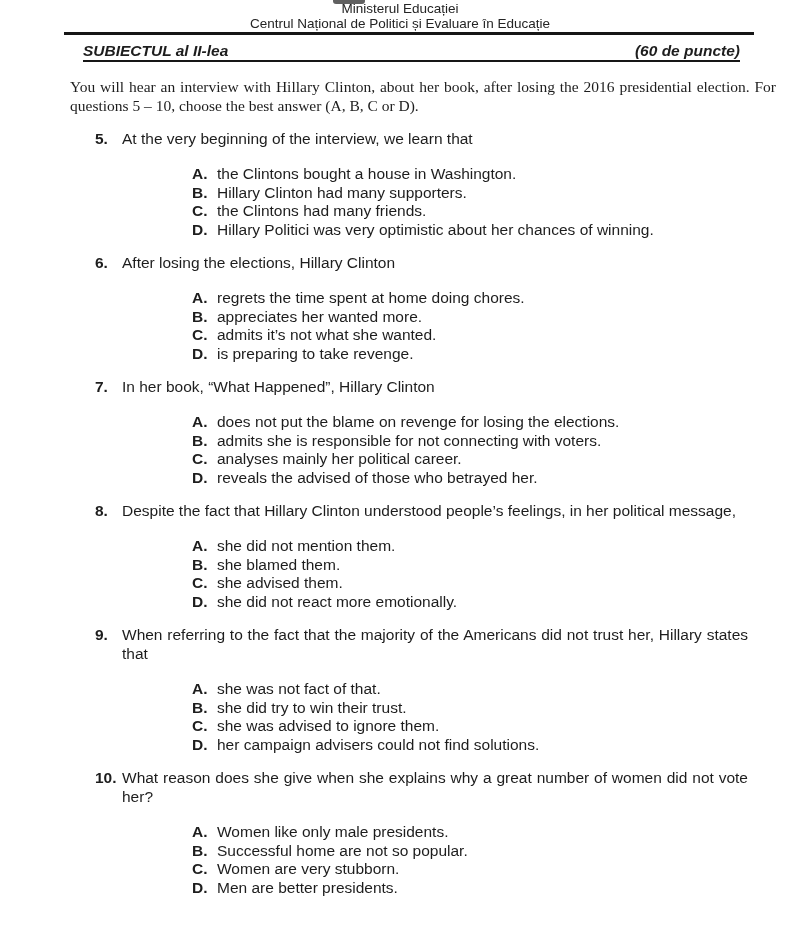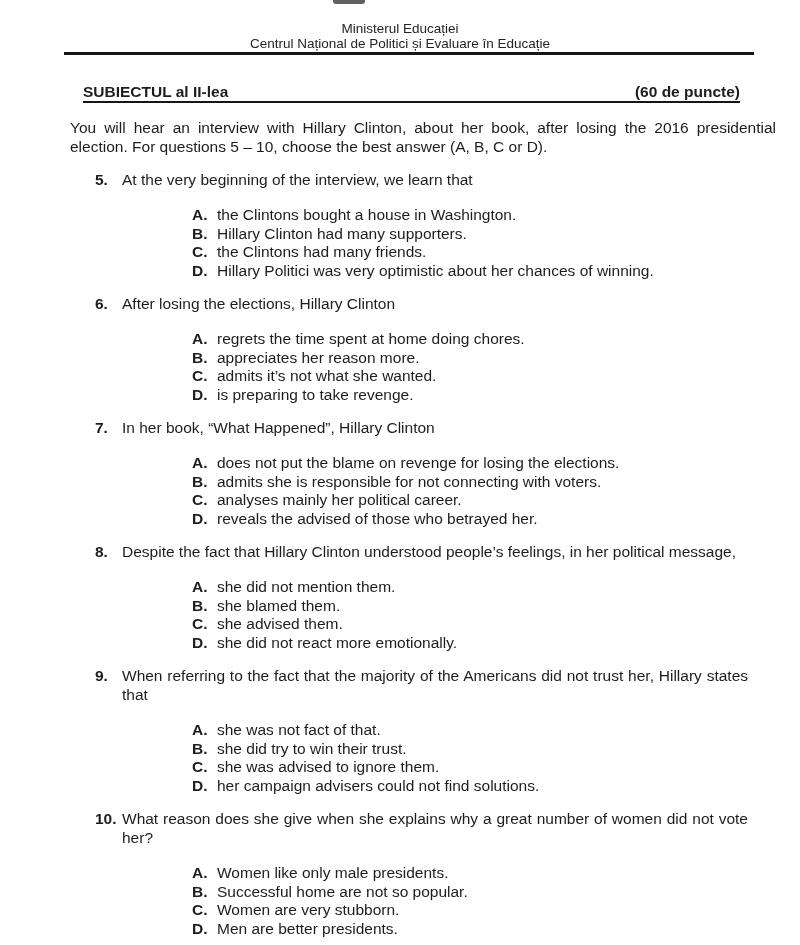--- a/index.html
+++ b/index.html
@@ -24,47 +24,49 @@
     position: absolute;
     top: 0;
     left: 333px;
     width: 32px;
     height: 4px;
     background: #2b2b2b;
     border-radius: 0 0 3px 3px;
     opacity: 0.75;
   }
   .doc-header {
-    padding-top: 22px;
+    padding-top: 2px;
     text-align: center;
     font-size: 13.5px;
     line-height: 14.5px;
     color: #242424;
   }
   .divider {
     height: 3px;
     background: #161616;
     margin: 1px 46px 0 64px;
   }
   .subject-row {
     display: flex;
     justify-content: space-between;
     align-items: flex-end;
-    margin: 28px 60px 0 83px;
+    margin: 7px 60px 0 83px;
     border-bottom: 2px solid #161616;
     padding-bottom: 1px;
     font-weight: bold;
     font-size: 15.5px;
     line-height: 17px;
+    font-style: italic;
   }
   .intro {
     margin: 16px 24px 0 70px;
     font-size: 15.5px;
     line-height: 18.5px;
     text-align: justify;
+    font-family: Liberation Serif, serif;
   }
   .questions {
     margin: 14px 52px 0 95px;
   }
   .question {
     margin-bottom: 14px;
   }
   .q-head {
     display: flex;
     font-size: 15.5px;
@@ -151,21 +153,21 @@
       <span class="q-text">After losing the elections, Hillary Clinton</span>
     </div>
     <div class="options">
 
     <div class="option">
         <span class="opt-letter">A.</span>
         <span class="opt-text">regrets the time spent at home doing chores.</span>
       </div>
           <div class="option">
         <span class="opt-letter">B.</span>
-        <span class="opt-text">appreciates her reason more.</span>
+        <span class="opt-text">appreciates her wanted more.</span>
       </div>
           <div class="option">
         <span class="opt-letter">C.</span>
         <span class="opt-text">admits it’s not what she wanted.</span>
       </div>
           <div class="option">
         <span class="opt-letter">D.</span>
         <span class="opt-text">is preparing to take revenge.</span>
       </div>
         </div>

